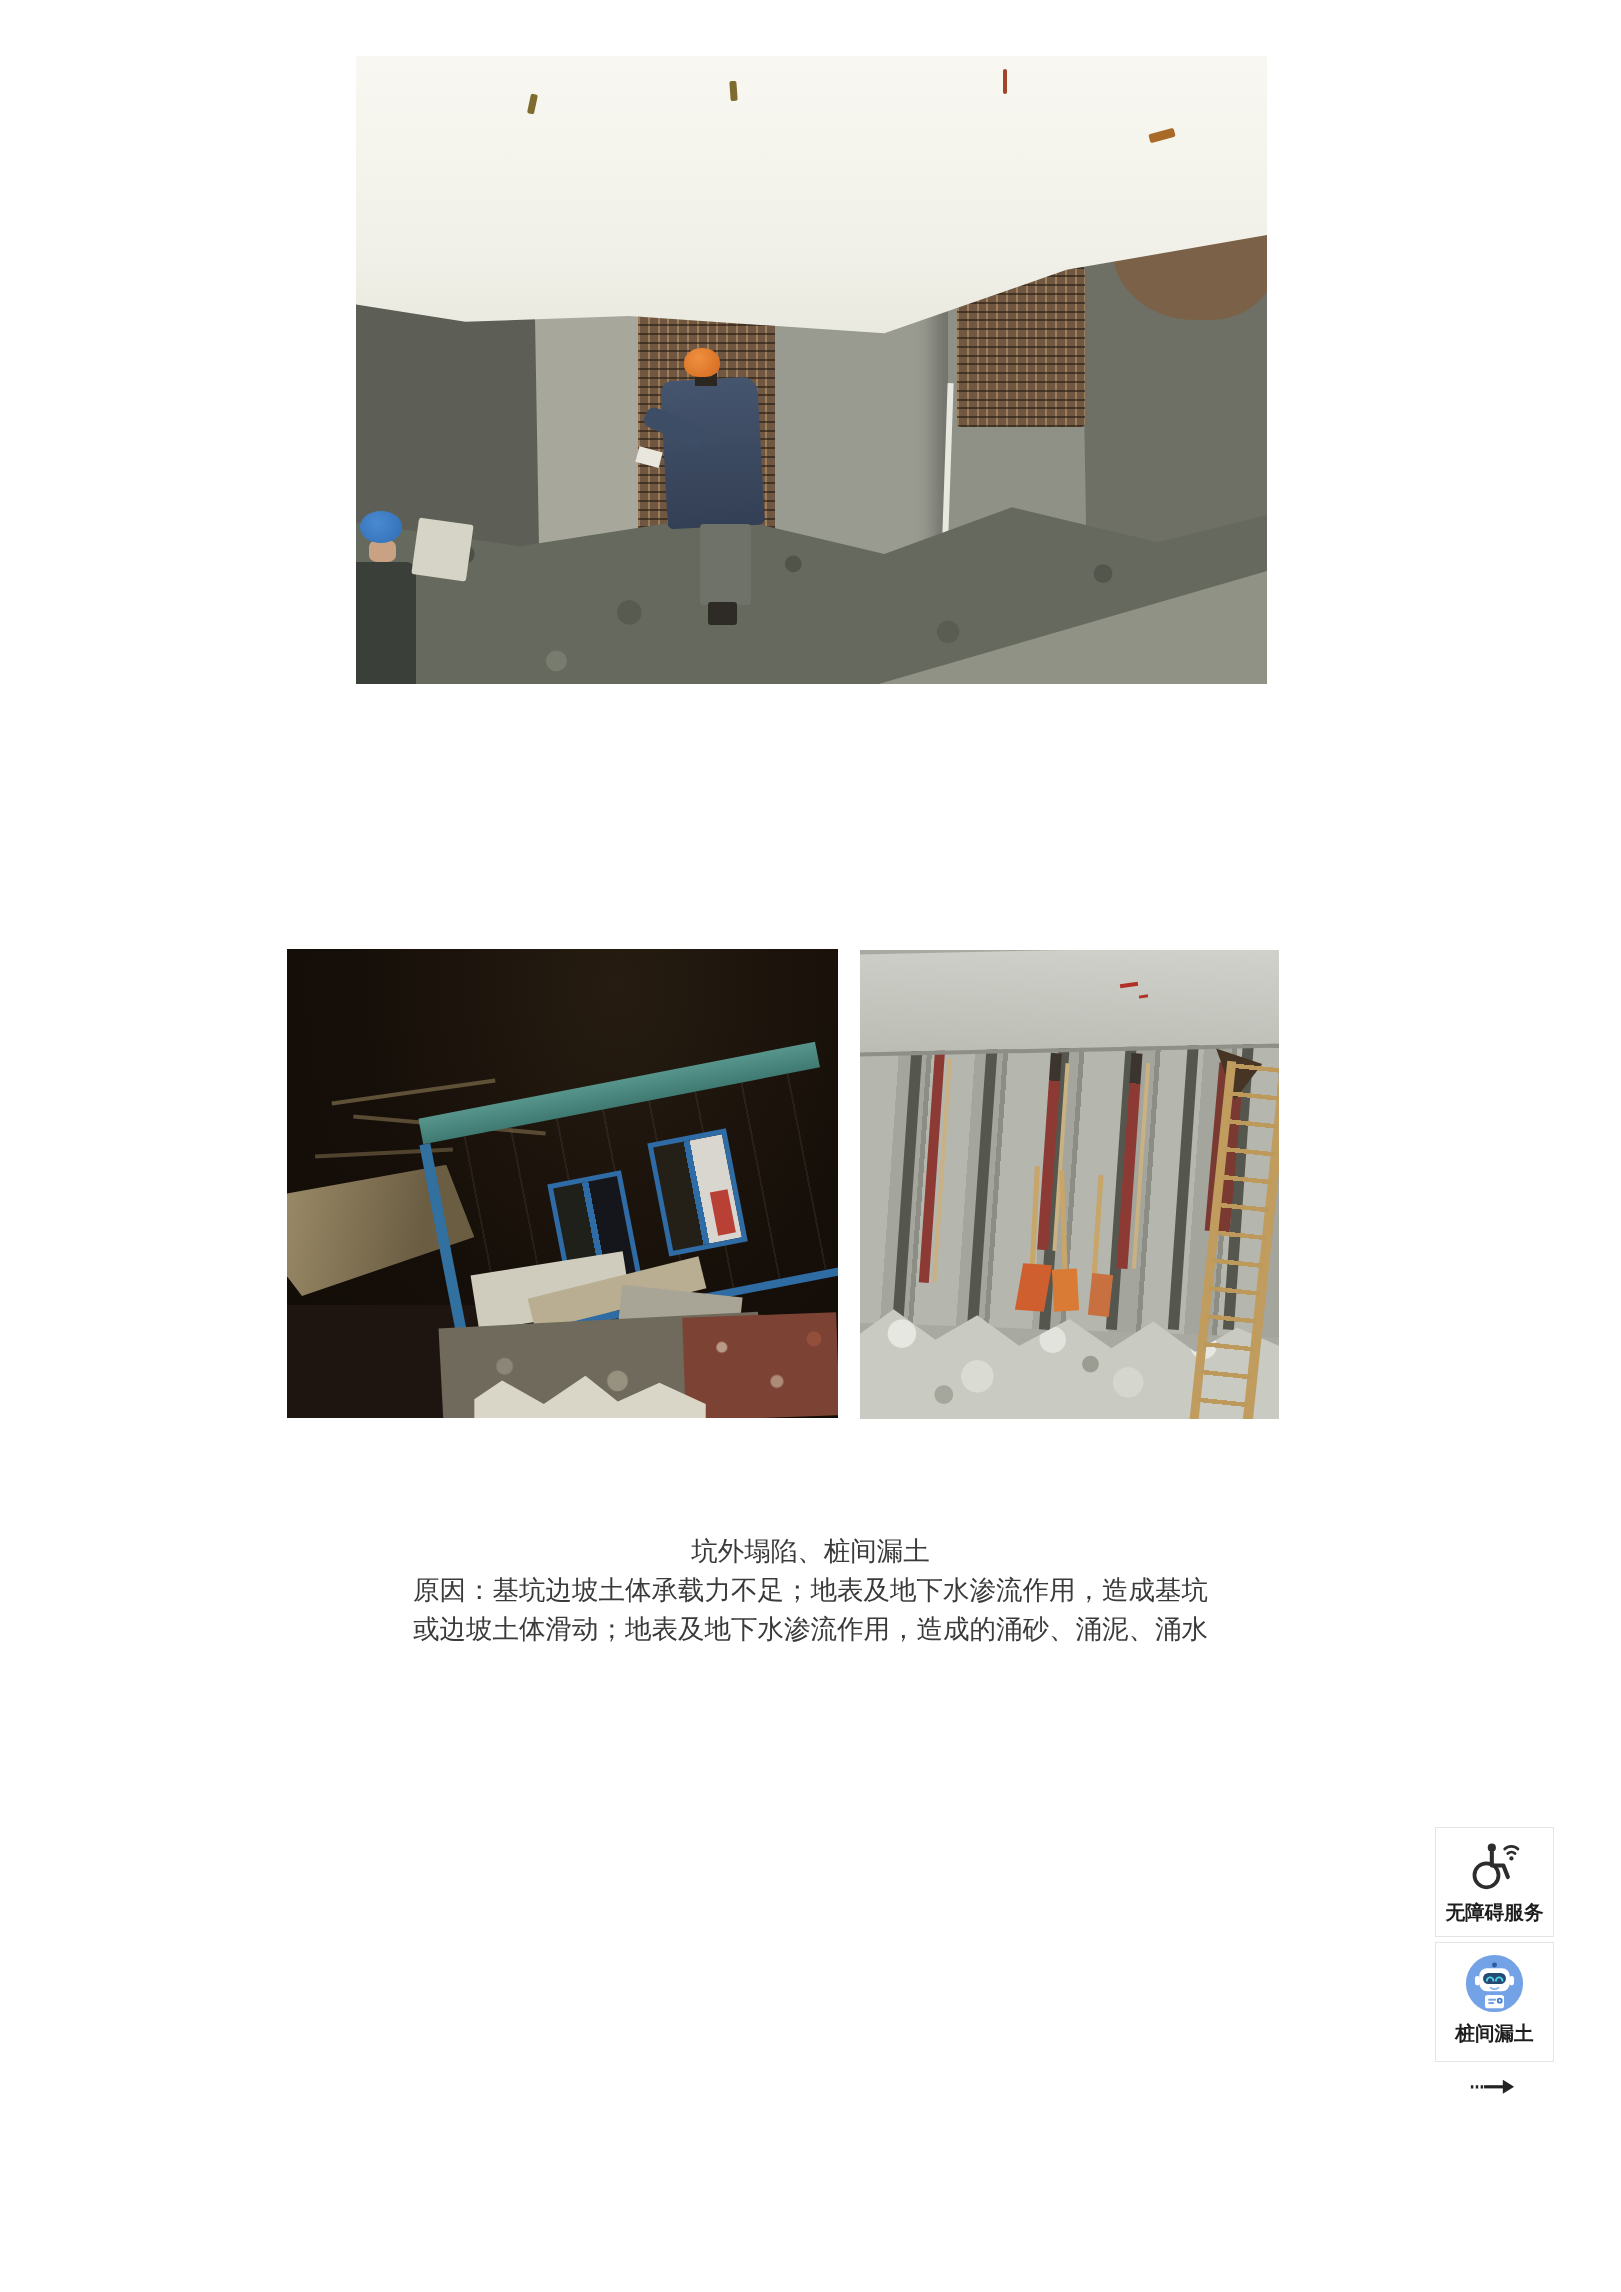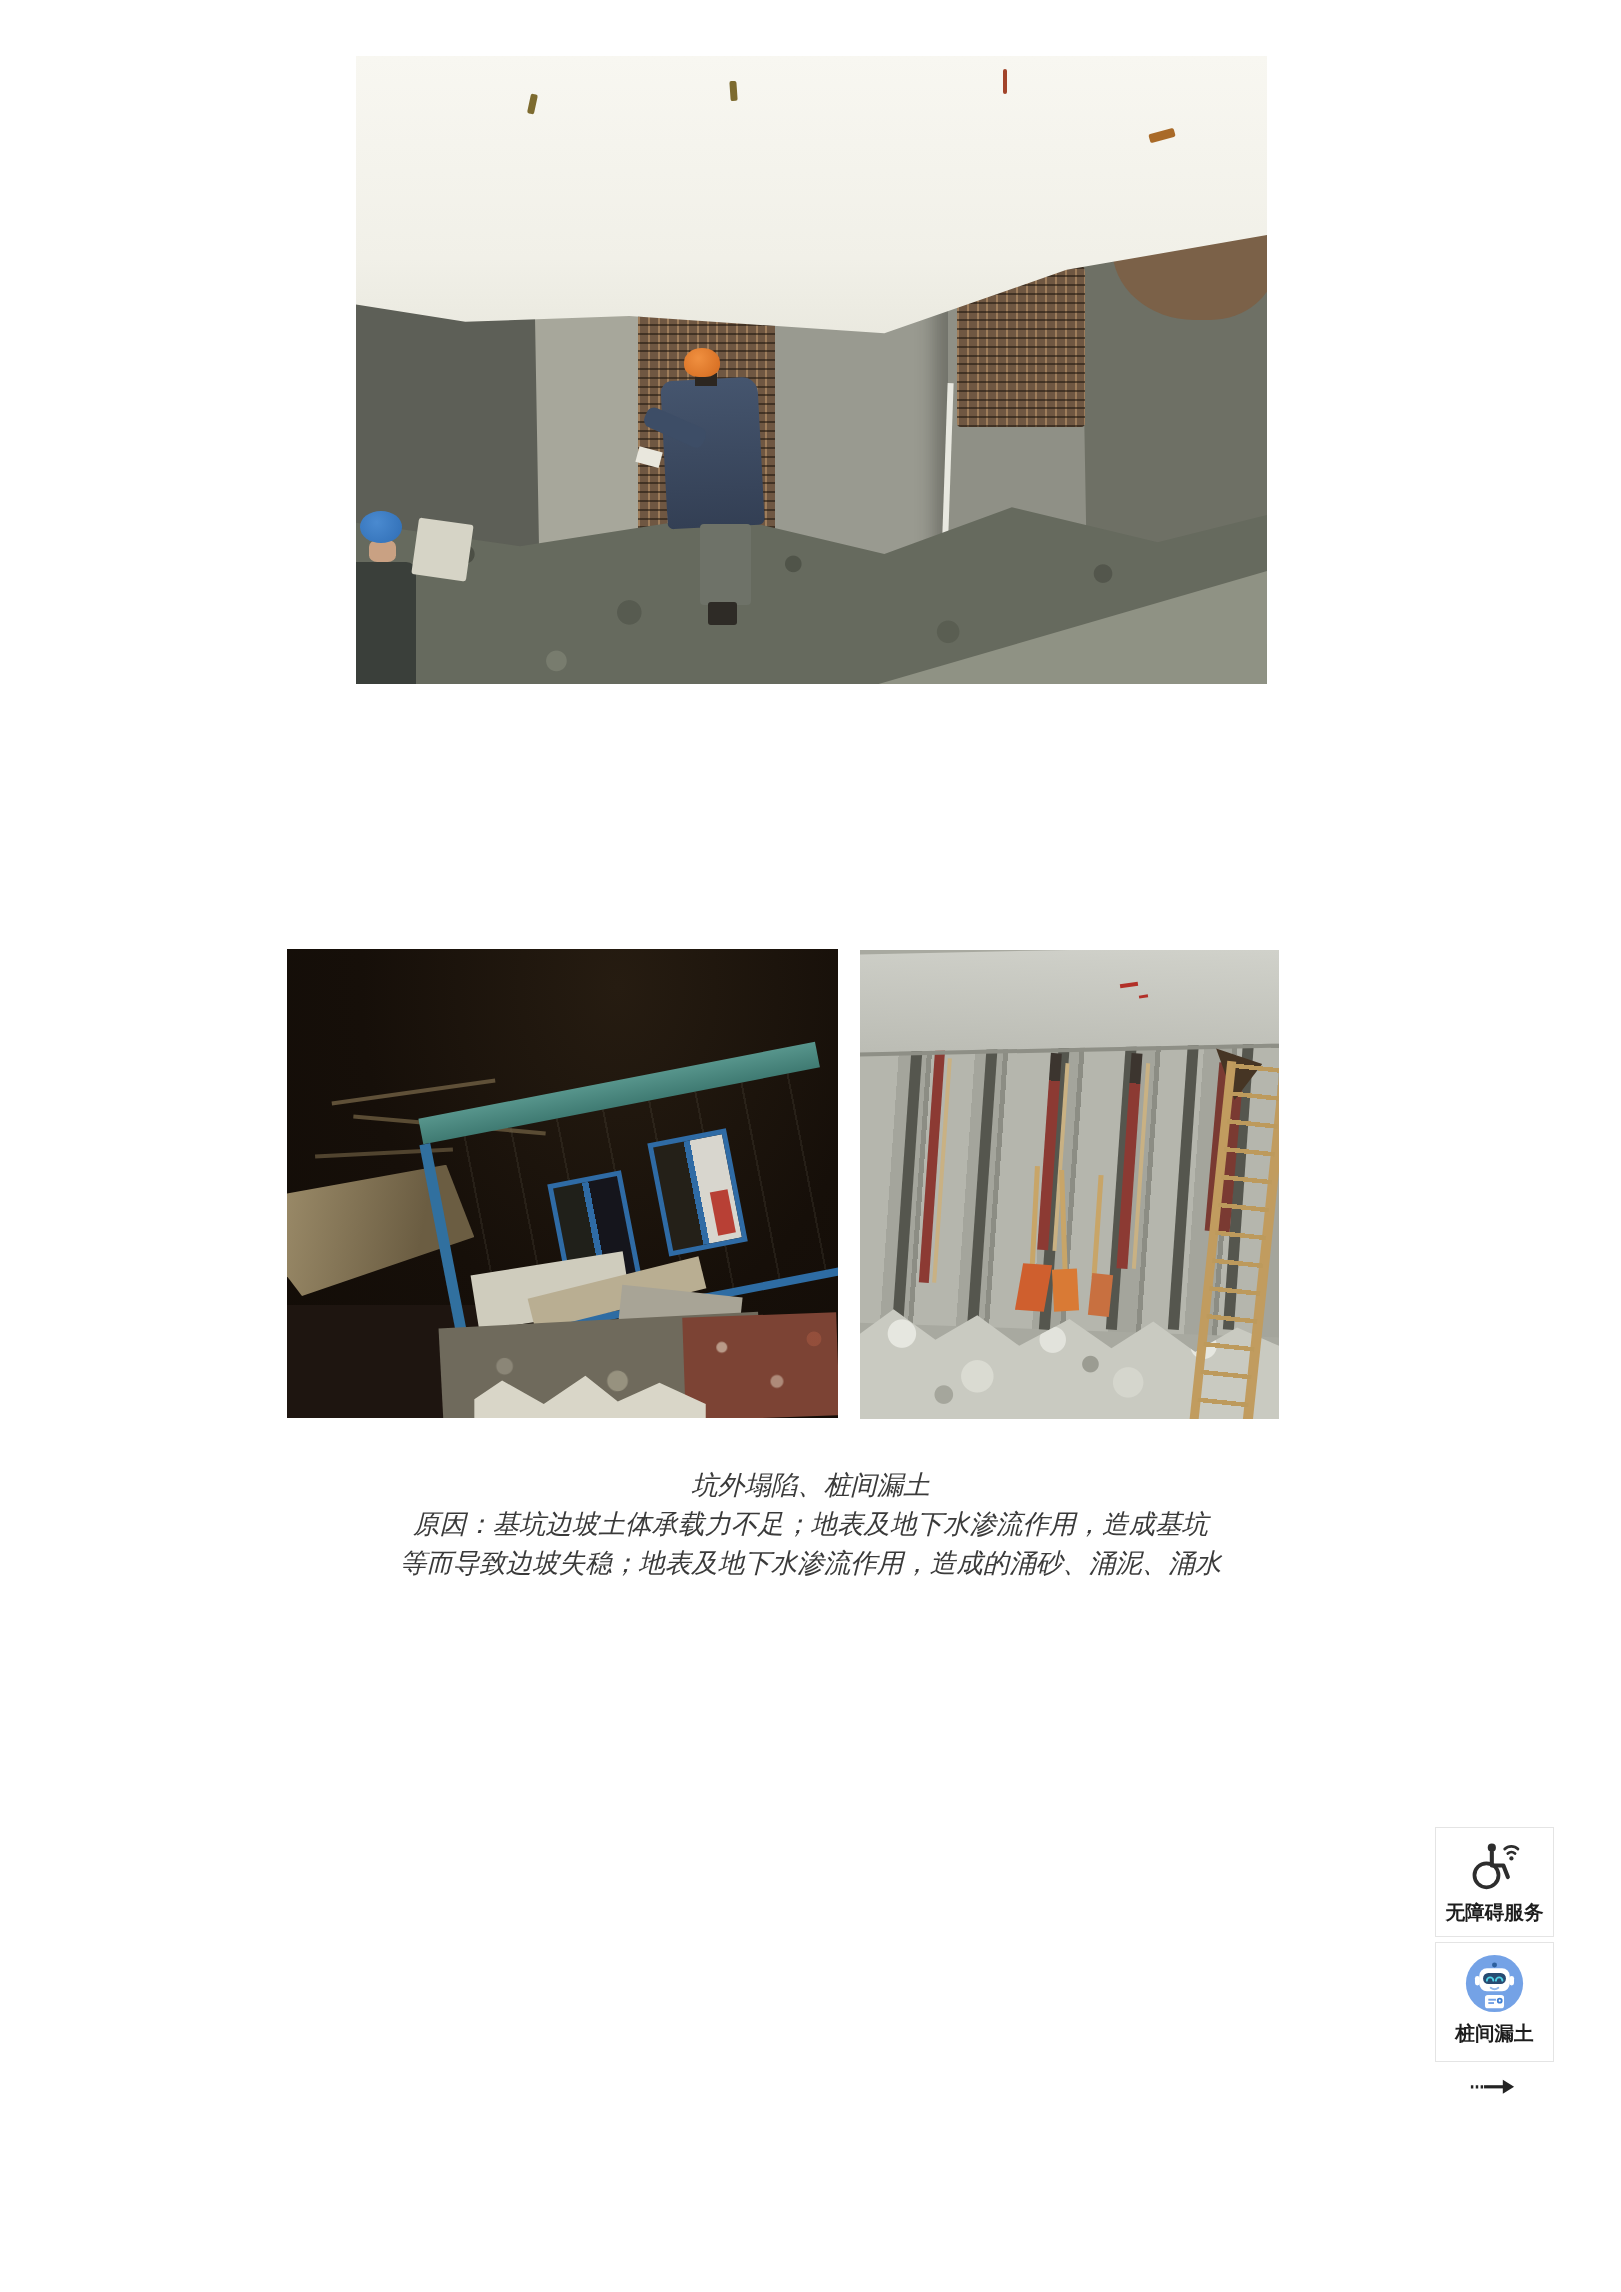--- a/index.html
+++ b/index.html
@@ -54,21 +54,21 @@
   .p1-hat2{left:0.4%;top:72.5%;width:4.6%;height:5%;
     background:radial-gradient(circle at 40% 35%,#4a8ad0,#2f6db4);border-radius:50%;}
   .p1-face2{left:1.4%;top:77%;width:3%;height:3.6%;background:#c9a183;border-radius:30%;}
   .p1-body2{left:-1%;top:80.5%;width:7.6%;height:21%;background:#3a3f3a;border-radius:9.8px 9.8px 0 0;}
   .p1-block{left:6.5%;top:74%;width:6%;height:9%;background:#d6d4c6;transform:rotate(8deg);border-radius:2.9px;}
 
   
   .caption{position:absolute;left:0;width:1621px;text-align:center;color:#3a3a3a;
     font-size:26.5px;line-height:39px;}
   #caption1{top:718px;}
-  #caption2{top:1466px;font-style:italic;}
+  #caption2{top:1532px;}
 
   
   #photo2a{left:287px;top:949px;width:551px;height:469px;
     background:radial-gradient(ellipse at 60% 8%,#261c11 0%,#160f09 55%,#120c07 100%);}
   .p2a-streak{height:3.9px;background:#5f5038;}
   .p2a-panel{left:0;top:46%;width:34%;height:28%;
     background:linear-gradient(100deg,#9a8a68,#6b5d42 70%);
     clip-path:polygon(0 22%,85% 0,100% 55%,8% 100%,0 85%);}
   .p2a-dirt{left:0;top:76%;width:42%;height:24%;background:#1e1510;}
   .p2a-cabin{left:26%;top:26%;width:74%;height:56%;transform:rotate(-11deg);transform-origin:60% 40%;}
@@ -227,21 +227,21 @@
     <div class="art p2b-ladder">
       <div class="art p2b-rail" style="left:0;"></div>
       <div class="art p2b-rail" style="right:0;"></div>
       <div class="art p2b-rungs"></div>
     </div>
   </div>
 
   <div id="caption2" class="caption">
     <div>坑外塌陷、桩间漏土</div>
     <div>原因：基坑边坡土体承载力不足；地表及地下水渗流作用，造成基坑</div>
-    <div>等而导致边坡失稳；地表及地下水渗流作用，造成的涌砂、涌泥、涌水</div>
+    <div>或边坡土体滑动；地表及地下水渗流作用，造成的涌砂、涌泥、涌水</div>
   </div>
 
   <div id="card-access" class="float-card">
     <span class="card-icon">
       <svg width="57" height="55" viewBox="0 0 64 60">
         <circle cx="23" cy="41" r="13.5" fill="none" stroke="#2d2d2d" stroke-width="4.2"></circle>
         <circle cx="29" cy="10" r="4.6" fill="#2d2d2d"></circle>
         <path d="M29 15 v15 h13 l5 13" fill="none" stroke="#2d2d2d" stroke-width="4.6" stroke-linecap="round" stroke-linejoin="round"></path>
         <path d="M43.5 11.5 a10.5 10.5 0 0 1 14.8 0" fill="none" stroke="#2d2d2d" stroke-width="3.2" stroke-linecap="round"></path>
         <path d="M47 16.5 a5.8 5.8 0 0 1 8 0" fill="none" stroke="#2d2d2d" stroke-width="3.2" stroke-linecap="round"></path>

